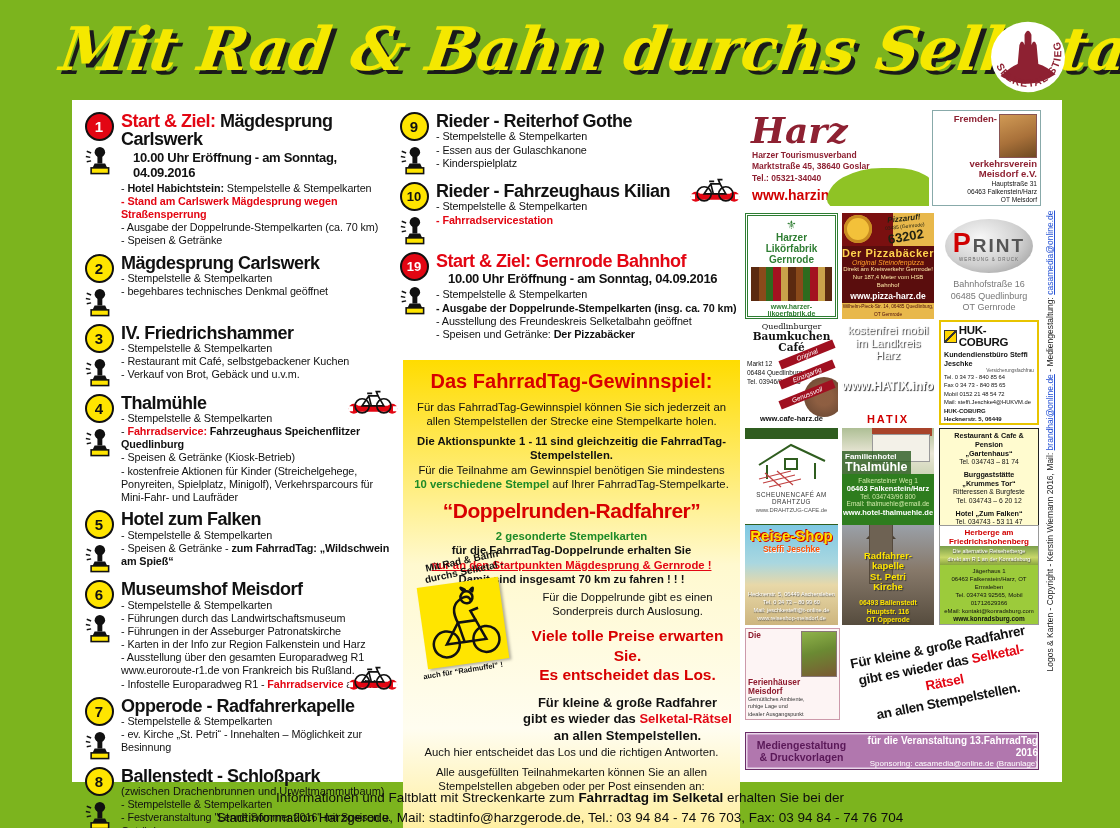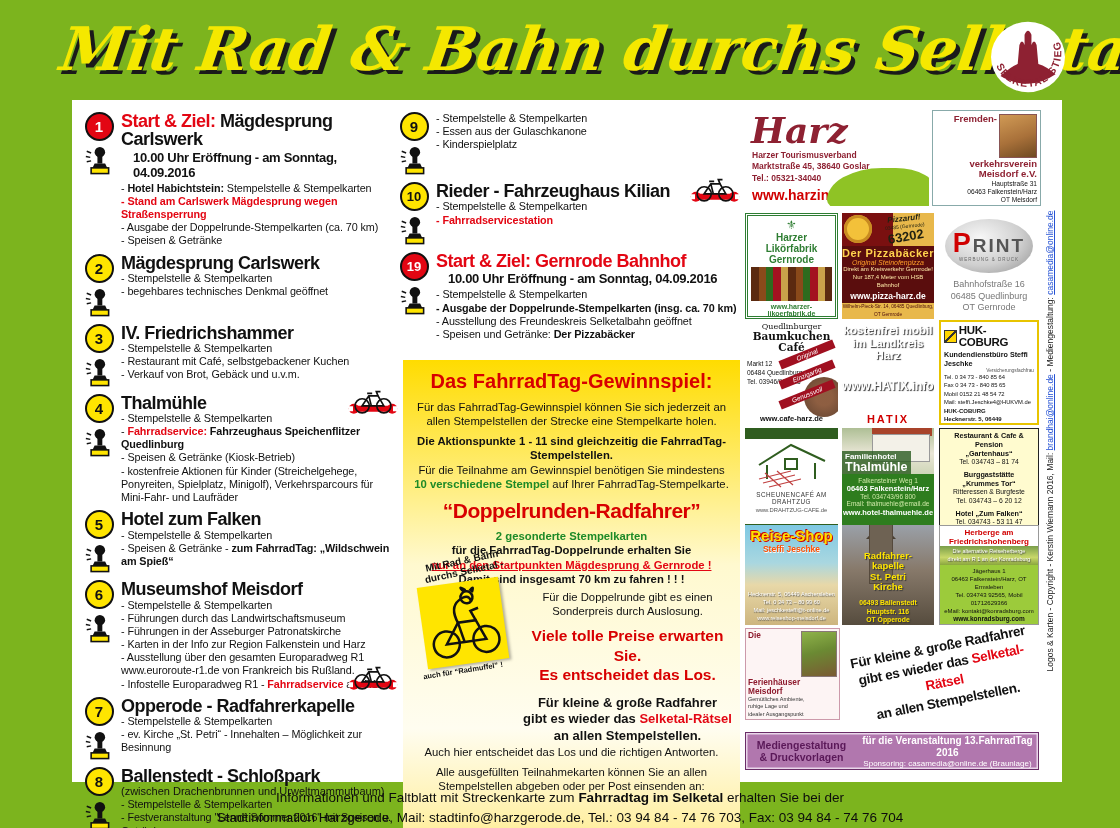--- a/index.html
+++ b/index.html
@@ -103,21 +103,21 @@
   .bk-t2{font-family:"DejaVu Serif",serif;font-size:10.5px;font-weight:bold;text-align:center;line-height:1;}
   .bk-addr{font-size:6.5px;line-height:1.35;margin-top:8px;}
   .bk-ribbon{position:absolute;right:2px;width:58px;background:#a01020;color:#fff;
     font-style:italic;font-size:6.5px;text-align:center;transform:rotate(-22deg);padding:1px 0;}
   .bk-url{position:absolute;left:0;right:0;bottom:2px;font-size:7.5px;font-weight:bold;text-align:center;}
   .bk-cake{position:absolute;right:-6px;bottom:8px;width:40px;height:40px;border-radius:50%;
     background:radial-gradient(circle,#7a4220 30%,#5b2f14 70%);opacity:.85;}
   #ad-hatix{left:97px;top:210px;width:92px;height:105px;
     background:linear-gradient(150deg,#5d8a33 0%,#90a973 45%,#45682a 80%,#splice 100%,#35541f 100%);
     display:flex;flex-direction:column;justify-content:space-between;text-align:center;}
-  .hx-title{color:#fff;font-weight:bold;font-size:11.5px;line-height:1.1;text-shadow:1px 1px 1px #333;margin-top:4px;}
+  .hx-title{color:#fff;font-weight:normal;font-size:11.5px;line-height:1.1;text-shadow:1px 1px 1px #333;margin-top:4px;}
   .hx-url{color:#fff;font-weight:bold;font-size:12px;text-shadow:1px 1px 1px #333;}
   .hx-strip{background:#fff;height:15px;line-height:15px;}
   .hx-logo{color:#d00000;font-weight:bold;font-size:11px;letter-spacing:2px;}
   #ad-huk{left:194px;top:210px;width:100px;height:105px;border:2px solid #e8c400;padding:2px 3px;}
   .huk-head{display:flex;align-items:center;gap:2px;}
   .huk-emblem{width:11px;height:11px;background:#ffd500;border:1px solid #333;
     background-image:linear-gradient(135deg,transparent 45%,#333 45% 55%,transparent 55%);}
   .huk-title{font-weight:bold;font-size:11.5px;letter-spacing:-0.3px;}
   .huk-sub{font-size:7.2px;font-weight:bold;margin-top:2px;}
   .huk-sub2{font-size:4.8px;text-align:right;color:#555;}
@@ -167,21 +167,21 @@
   .hb-url{font-weight:bold;font-size:6.5px;}
   #ad-ferien{left:0;top:518px;width:95px;height:92px;background:#fdf4f4;border:1px solid #c9a;padding:2px;}
   .fh-title{font-size:8.3px;font-weight:bold;color:#8e1b2e;line-height:1.1;}
   .fh-photo{float:right;width:34px;height:44px;background:linear-gradient(165deg,#8fb34a 0%,#6b8a33 45%,#7a5a33 100%);border:1px solid #877;margin:0 0 1px 2px;}
   .fh-d{font-size:5.5px;line-height:1.3;color:#333;}
   #tilted-note{position:absolute;left:98px;top:528px;width:200px;transform:rotate(-11deg);
     text-align:center;font-weight:bold;font-size:13.5px;line-height:1.35;letter-spacing:-0.3px;}
   #media-box{position:absolute;left:0;top:622px;width:294px;height:38px;background:#b177ae;
     border:1px solid #6a2d68;box-shadow:inset 0 0 0 1.5px #e9d6ea;display:flex;align-items:center;box-sizing:border-box;}
   .mb-left{width:38%;color:#5a1858;font-weight:bold;font-size:10.5px;line-height:1.15;text-align:center;}
-  .mb-right{width:62%;color:#fff;text-align:center;}
+  .mb-right{width:62%;color:#fff;text-align:right;}
   .mb-r1{font-size:10px;font-weight:bold;line-height:1.2;}
   .mb-r2{font-size:8px;}
   
   #footer{position:absolute;left:0;top:788px;width:1120px;text-align:center;font-size:13.5px;line-height:1.45;color:#0c0c0c;}
   #copyright{position:absolute;left:1042px;top:100px;width:682px;height:16px;
     transform-origin:0 0;transform:rotate(-90deg) translateX(-682px);
     font-size:8.5px;color:#222;text-align:center;line-height:16px;white-space:nowrap;}
 </style>
 </head>
 <body>
@@ -449,20 +449,21 @@
               <line x1="1" y1="14" x2="6" y2="15"></line>
               <line x1="2" y1="20" x2="7" y2="19"></line>
         </g>
         <circle cx="17" cy="9" r="6" fill="#111"></circle>
         <rect x="14.2" y="13" width="5.6" height="9" fill="#111"></rect>
         <path d="M11 22 L23 22 L25.5 27 L8.5 27 Z" fill="#111"></path>
         <rect x="7" y="27" width="20" height="6.5" fill="#ffe500" stroke="#111" stroke-width="1.8"></rect>
       </svg>
     </div>
     <div class="s-content">
+      <div class="s-title"><span>Rieder - Reiterhof Gothe</span></div>
 
       <div class="s-bullets">
             <div class="bullet"><span>- Stempelstelle &amp; Stempelkarten</span></div>
             <div class="bullet"><span>- Essen aus der Gulaschkanone</span></div>
             <div class="bullet"><span>- Kinderspielplatz</span></div>
           </div>
 
     </div>
   </div>
       <div class="station">

